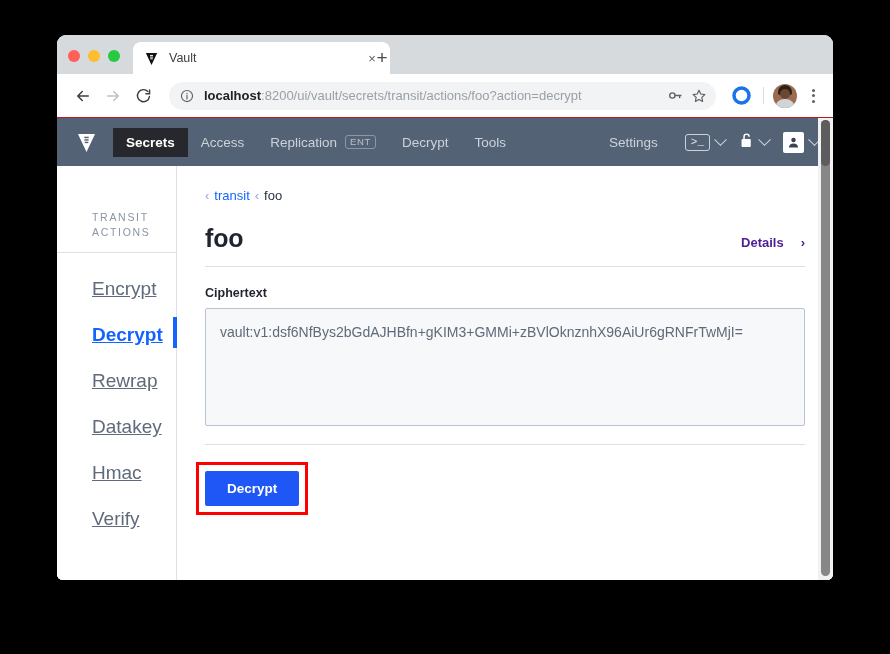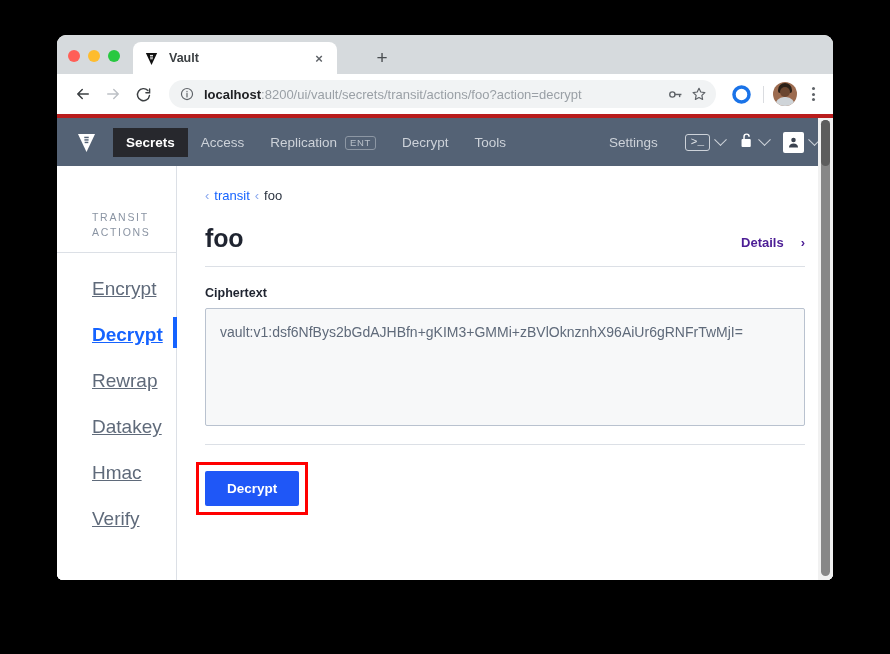--- a/index.html
+++ b/index.html
@@ -44,28 +44,27 @@
   }
   .light { width: 12px; height: 12px; border-radius: 50%; }
   .light.red    { background: #ff5f57; }
   .light.yellow { background: #febc2e; }
   .light.green  { background: #28c840; }
 
   .tab {
     position: absolute;
     left: 76px;
     bottom: 0;
-    width: 204px;
+    width: 257px;
     height: 32px;
     background: #ffffff;
     border-radius: 8px 8px 0 0;
     display: flex;
     align-items: center;
     padding: 0 10px;
-    font-weight: bold;
   }
   .tab-favicon {
     width: 16px; height: 16px;
     margin-right: 10px;
     display: flex; align-items: center; justify-content: center;
   }
   .tab-title {
     flex: 1;
     font-size: 12.5px;
     color: #3c4043;
@@ -91,21 +90,21 @@
   }
 
   
   .toolbar {
     height: 44px;
     background: #ffffff;
     display: flex;
     align-items: center;
     padding: 0 8px 0 12px;
     gap: 2px;
-    border-bottom: 4px solid #b91c1c;
+    border-bottom: 1px solid #b91c1c;
   }
   .nav-btn {
     width: 28px; height: 28px;
     display: flex; align-items: center; justify-content: center;
     color: #3c4043;
     flex: 0 0 auto;
   }
   .nav-btn.disabled { color: #bdc1c6; }
   .nav-btn.reload { margin-right: 6px; }
 
@@ -213,21 +212,21 @@
     margin-right: 14px;
     flex: 0 0 auto;
   }
   .nav-item {
     font-size: 13.5px;
     color: #cdd2d9;
     padding: 7px 13px;
     border-radius: 0;
     white-space: nowrap;
     display: flex;
-    align-items: flex-end;
+    align-items: flex-start;
     gap: 8px;
   }
   .nav-item.active {
     background: #27282d;
     color: #ffffff;
     font-weight: bold;
   }
   .ent-badge {
     font-size: 9.5px;
     letter-spacing: 0.6px;

